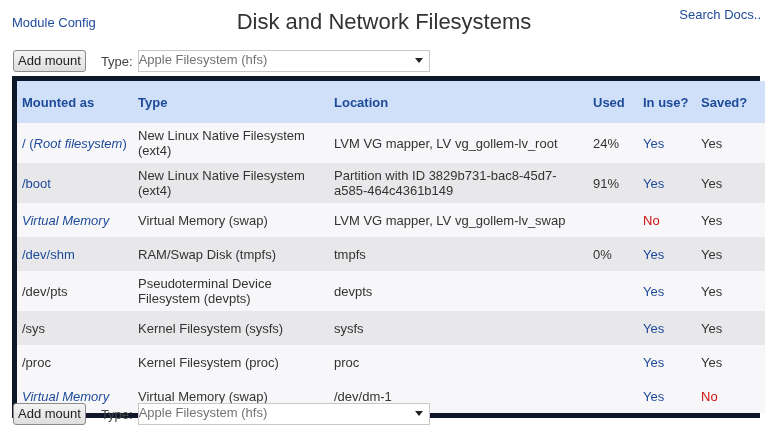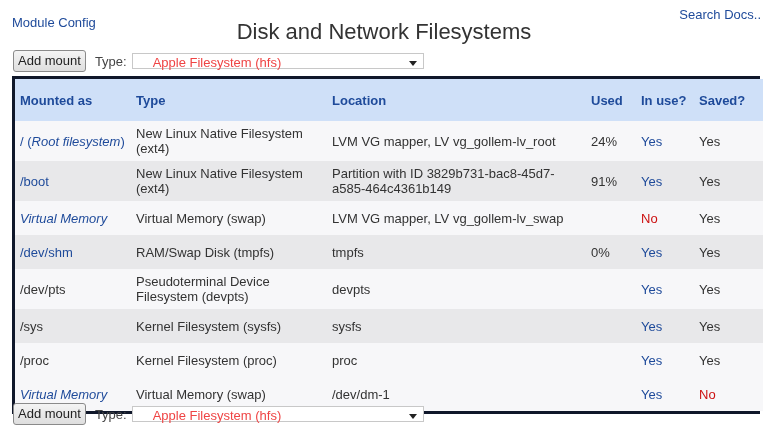--- a/index.html
+++ b/index.html
@@ -2,33 +2,33 @@
 <html><head>
 <meta charset="utf-8">
 <style>
   html, body { margin:0; padding:0; background:#ffffff; }
   body { width:768px; height:434px; position:relative; overflow:hidden;
          font-family:"Liberation Sans", sans-serif; font-size:13px; color:#333333; }
   a { color:#1e4a9a; text-decoration:none; }
   .top-link-left { position:absolute; left:12px; top:15px; font-size:13px; }
   .top-link-right { position:absolute; right:7px; top:7px; font-size:13px; }
   .page-title { position:absolute; left:0; right:0; top:7px; text-align:center;
-                font-size:22px; color:#333333; font-weight:normal; margin:12px; }
+                font-size:22px; color:#333333; font-weight:normal; margin:2px; }
   .add-row { position:absolute; left:13px; display:flex; align-items:center; }
   .add-row.top { top:50px; }
   .add-row.bottom { top:403px; }
   .btn { font-family:"Liberation Sans", sans-serif; font-size:13px; color:#222;
          background:linear-gradient(#f4f4f4,#dedede); border:1px solid #8a8a8a;
          border-radius:3px; height:22px; padding:0 4px; line-height:20px; box-sizing:border-box; cursor:pointer; }
-  .type-label { margin-left:9px; margin-right:5px; color:#444; }
-  .select { position:relative; width:292px; height:16px; border:1px solid #c8c8c8;
-            box-sizing:border-box; background:#fff; padding-left:20px; line-height:18px; font-size:13px; color:#ef4444; }
+  .type-label { margin-left:15px; margin-right:5px; color:#444; }
+  .select { position:relative; width:292px; height:22px; border:1px solid #c8c8c8;
+            box-sizing:border-box; background:#fff; padding-left:0; line-height:18px; font-size:13px; color:#737373; }
   .select .arrow { position:absolute; right:6px; top:7px; width:0; height:0;
                    border-left:4px solid transparent; border-right:4px solid transparent; border-top:5px solid #222; }
-  .table-wrap { position:absolute; left:12px; top:76px; width:748px; border:3px solid #0f172a; box-sizing:border-box; }
+  .table-wrap { position:absolute; left:12px; top:76px; width:748px; border:5px solid #0f172a; box-sizing:border-box; }
   table { border-collapse:collapse; width:100%; table-layout:fixed; }
   th { background:#cfe0f8; color:#1e4a9a; font-weight:bold; text-align:left; font-size:13px;
        padding:0 5px; height:42px; vertical-align:middle; }
   td { padding:3px 5px; vertical-align:middle; font-size:13px; line-height:15px; color:#333; }
   tr.odd td { background:#f7f7f9; }
   tr.even td { background:#e8e8ea; }
   tr.h1 td { height:28px;margin-top:44px; }
   tr.h2 td { height:34px; }
   .yes-blue { color:#1e4a9a; }
   .no-red { color:#cc1111; }

